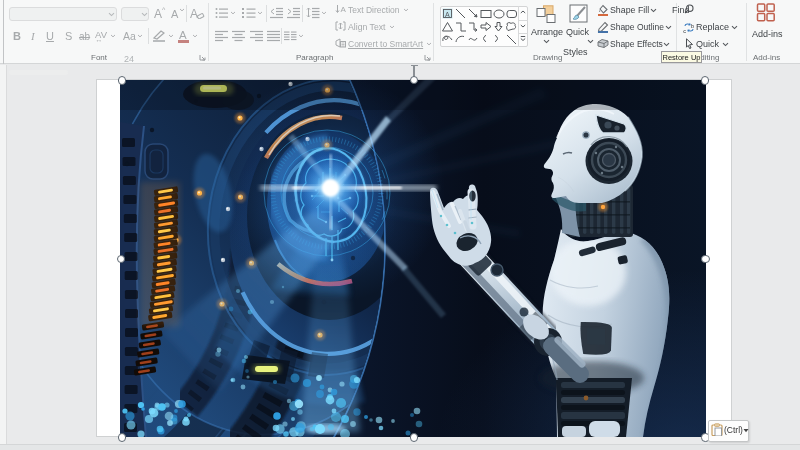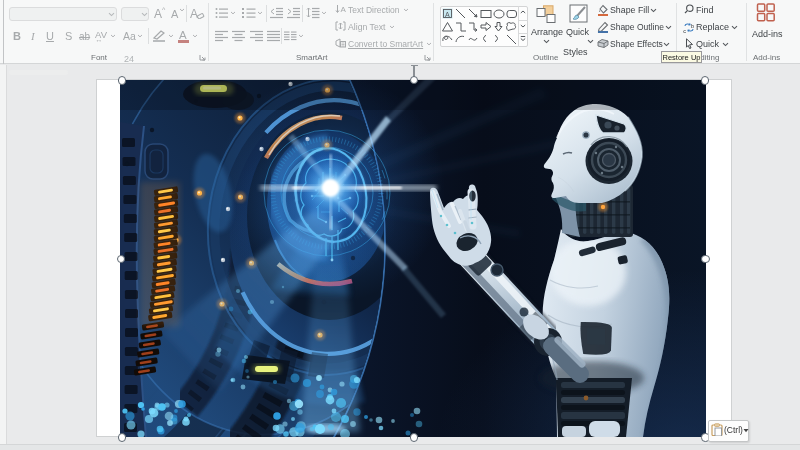--- a/index.html
+++ b/index.html
@@ -166,21 +166,21 @@
   </svg>
 <svg class="abs" style="left:335px;top:38px" width="11" height="10" viewBox="0 0 11 10">
     <path d="M1 3 L5 1 L5 9 L1 7 Z" fill="none" stroke="#a7aaac"></path>
     <rect x="5.5" y="3.5" width="5" height="5.5" fill="none" stroke="#a7aaac"></rect>
     <path d="M6.5 5 L9.5 5 M6.5 6.5 L9.5 6.5 M6.5 8 L9.5 8" stroke="#a7aaac" stroke-width="0.7"></path>
   </svg>
 <div style="position:absolute;left:348px;top:39.2px;font:400 8.5px 'Liberation Sans',sans-serif;color:#a7aaac;white-space:nowrap;text-decoration:underline;">Convert to SmartArt</div>
 <svg style="position:absolute;left:425.5px;top:42px" width="6" height="4" viewBox="0 0 7 5">
     <path d="M1 1.2 L3.5 3.6 L6 1.2" stroke="#a7aaac" stroke-width="1.1" fill="none"></path>
   </svg>
-<div style="position:absolute;left:296px;top:52.5px;font:400 8px 'Liberation Sans',sans-serif;color:#6c7073;white-space:nowrap;">SmartArt</div>
+<div style="position:absolute;left:296px;top:52.5px;font:400 8px 'Liberation Sans',sans-serif;color:#6c7073;white-space:nowrap;">Paragraph</div>
 <svg class="abs" style="left:424px;top:54px" width="7" height="7" viewBox="0 0 7 7">
     <path d="M1 1 L1 6 L6 6" stroke="#9a9da0" fill="none"></path>
     <path d="M3 3 L6 6 M6 3.5 L6 6 L3.5 6" stroke="#9a9da0" fill="none"></path>
   </svg>
 <div class="abs" style="left:440px;top:6px;width:88px;height:41px;background:#fdfdfd;border:1px solid #d3d4d5;border-radius:2px"></div>
 <svg class="abs" style="left:441px;top:7px" width="76" height="39" viewBox="0 0 76 39">
     <rect x="1.5" y="1.5" width="10" height="10" fill="#c9e8f0"></rect>
     <rect x="2.5" y="2.5" width="8" height="8" fill="none" stroke="#54585c" stroke-width="0.9"></rect>
     <text x="4" y="9.5" font-size="7" fill="#54585c">A</text>
     <path d="M15 2 L24 11" stroke="#54585c"></path>
@@ -250,26 +250,26 @@
     <path d="M1 1.2 L3.5 3.6 L6 1.2" stroke="#55595d" stroke-width="1.1" fill="none"></path>
   </svg>
 <svg class="abs" style="left:597px;top:37.5px" width="12" height="11" viewBox="0 0 12 11">
     <path d="M1 4 L5 1.5 L11 3 L11 7 L7 9.5 L1 8 Z" fill="#c8ccd0" stroke="#6a6e72" stroke-width="0.9"></path>
     <path d="M1 4 L7 5.5 L7 9.5 M7 5.5 L11 3" fill="none" stroke="#6a6e72" stroke-width="0.9"></path>
   </svg>
 <div style="position:absolute;left:610px;top:39.2px;font:400 8.5px 'Liberation Sans',sans-serif;color:#3f4347;white-space:nowrap;">Shape Effects</div>
 <svg style="position:absolute;left:663px;top:42px" width="7" height="5" viewBox="0 0 7 5">
     <path d="M1 1.2 L3.5 3.6 L6 1.2" stroke="#55595d" stroke-width="1.1" fill="none"></path>
   </svg>
-<div style="position:absolute;left:533px;top:52.5px;font:400 8px 'Liberation Sans',sans-serif;color:#6c7073;white-space:nowrap;">Outline</div>
+<div style="position:absolute;left:533px;top:52.5px;font:400 8px 'Liberation Sans',sans-serif;color:#6c7073;white-space:nowrap;">Drawing</div>
 <svg class="abs" style="left:684px;top:4px" width="10" height="10" viewBox="0 0 10 10">
     <circle cx="5.8" cy="4.2" r="3.2" fill="none" stroke="#4a4e52" stroke-width="1.1"></circle>
     <path d="M3.4 6.6 L1 9" stroke="#4a4e52" stroke-width="1.2"></path>
   </svg>
-<div style="position:absolute;left:696px;top:5px;font:400 9px 'Liberation Sans',sans-serif;color:#3f4347;white-space:nowrap;">Find</div>
+<div style="position:absolute;left:672px;top:5px;font:400 9px 'Liberation Sans',sans-serif;color:#3f4347;white-space:nowrap;">Find</div>
 <svg class="abs" style="left:683px;top:21.5px" width="12" height="11" viewBox="0 0 12 11">
     <path d="M2 4 C2 1.5 6 1.5 7 3" fill="none" stroke="#3a7bbf" stroke-width="1.1"></path>
     <path d="M7 0.8 L7.6 3.2 L5.2 3.4 Z" fill="#3a7bbf"></path>
     <path d="M10 7 C10 9.5 6 9.5 5 8" fill="none" stroke="#3a7bbf" stroke-width="1.1"></path>
     <path d="M5 10.2 L4.4 7.8 L6.8 7.6 Z" fill="#3a7bbf"></path>
     <text x="8" y="5.5" font-size="5.5" fill="#2f3337" font-family="Liberation Sans">b</text>
     <text x="0.2" y="10.5" font-size="5.5" fill="#2f3337" font-family="Liberation Sans">c</text>
   </svg>
 <div style="position:absolute;left:696px;top:22px;font:400 9px 'Liberation Sans',sans-serif;color:#3f4347;white-space:nowrap;">Replace</div>
 <svg style="position:absolute;left:731px;top:25px" width="7" height="5" viewBox="0 0 7 5">

